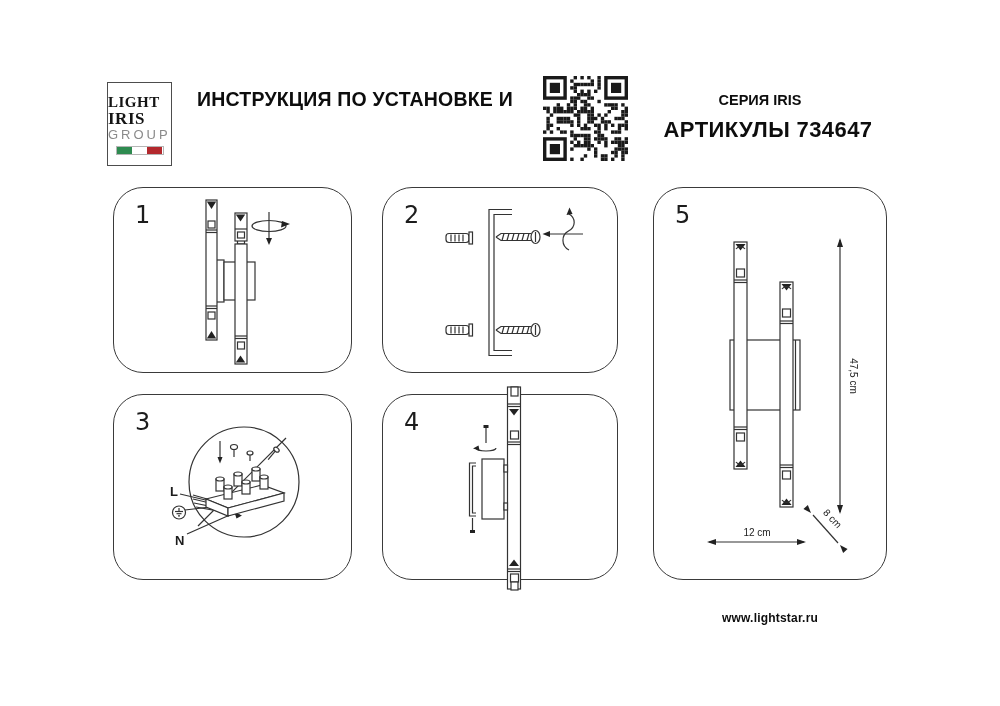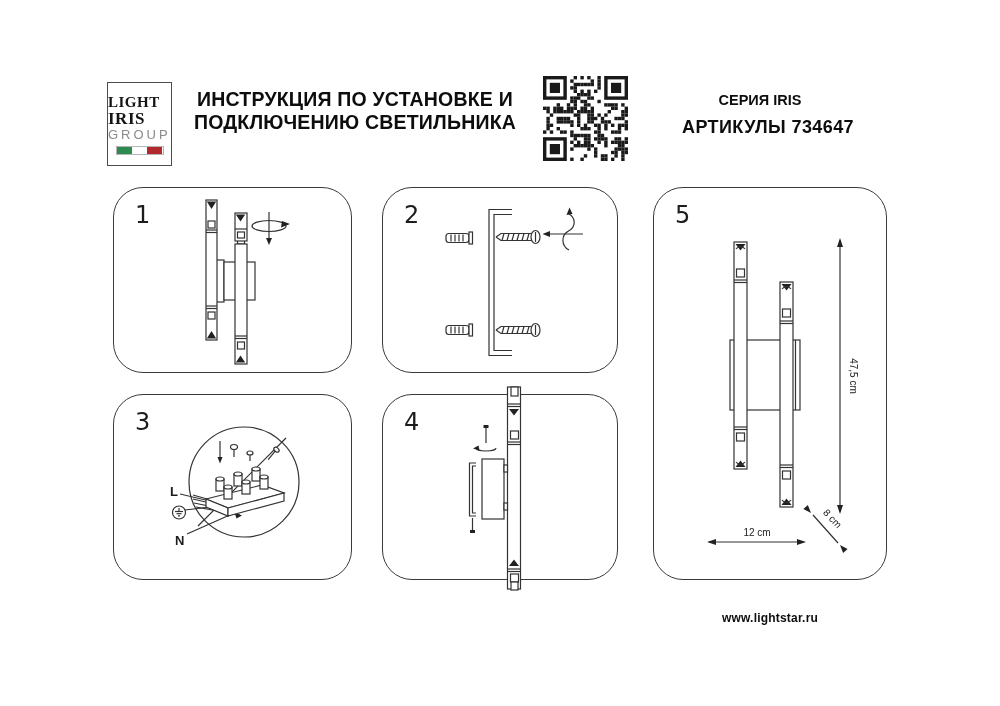--- a/index.html
+++ b/index.html
@@ -20,21 +20,21 @@
   .logo-flag { width:46px; height:7px; margin:5px auto 0; display:flex; outline:1px solid #b5b5b5; }
   .logo-flag span { flex:1; }
   .fg { background:#2e8b50; } .fw { background:#ffffff; } .fr { background:#b3282d; }
 
   .title {
     position:absolute; left:180px; top:88px; width:350px; text-align:center;
     font-size:19.5px; font-weight:bold; line-height:23px; letter-spacing:0.2px; color:#0d0d0d;
   }
   .qr { position:absolute; left:543px; top:76px; width:85px; height:85px; }
   .series   { position:absolute; left:648px; top:92px;  width:224px; text-align:center; font-size:14.5px; font-weight:bold; color:#0d0d0d; }
-  .articles { position:absolute; left:656px; top:117px; width:224px; text-align:center; font-size:18px;   font-weight:bold; letter-spacing:0.4px; color:#0d0d0d; }
+  .articles { position:absolute; left:656px; top:117px; width:224px; text-align:center; font-size:22px;   font-weight:bold; letter-spacing:0.4px; color:#0d0d0d; }
 
   
   .panel { position:absolute; border:1.4px solid #3a3a3a; border-radius:30px; background:#fff; }
   .p1 { left:113px; top:187px; width:239px; height:186px; }
   .p2 { left:382px; top:187px; width:236px; height:186px; }
   .p3 { left:113px; top:394px; width:239px; height:186px; }
   .p4 { left:382px; top:394px; width:236px; height:186px; }
   .p5 { left:653px; top:187px; width:234px; height:393px; }
   .step-num {
     position:absolute; left:21px; top:13px; font-size:24px; font-weight:500;
@@ -62,21 +62,20 @@
   <div class="logo-w3">GROUP</div>
   <div class="logo-flag">
     <span class="fg"></span>
       <span class="fw"></span>
       <span class="fr"></span>
   </div>
 </div>
 
 <div class="title">
   <div>ИНСТРУКЦИЯ ПО УСТАНОВКЕ И</div>
-  <div>ПОДКЛЮЧЕНИЮ СВЕТИЛЬНИКА</div>
 </div>
 
 <svg id="qr" class="qr" viewBox="0 0 85 85">
     <g fill="#1a1a1a">
       <rect x="0.00" y="30.60" width="3.40" height="3.40"></rect>
       <rect x="0.00" y="54.40" width="3.40" height="3.40"></rect>
       <rect x="3.40" y="30.60" width="3.40" height="3.40"></rect>
       <rect x="3.40" y="34.00" width="3.40" height="3.40"></rect>
       <rect x="3.40" y="40.80" width="3.40" height="3.40"></rect>
       <rect x="3.40" y="44.20" width="3.40" height="3.40"></rect>

